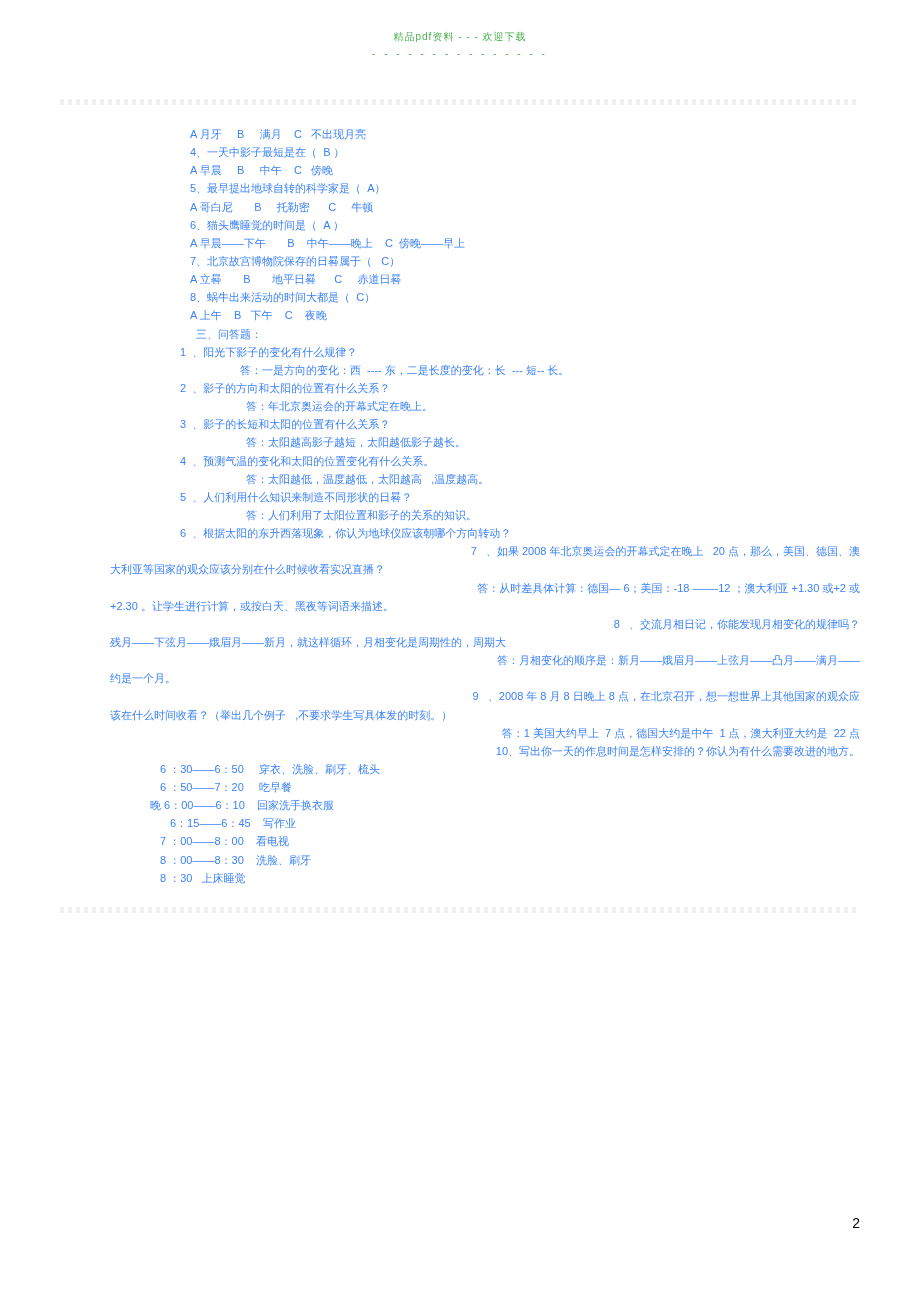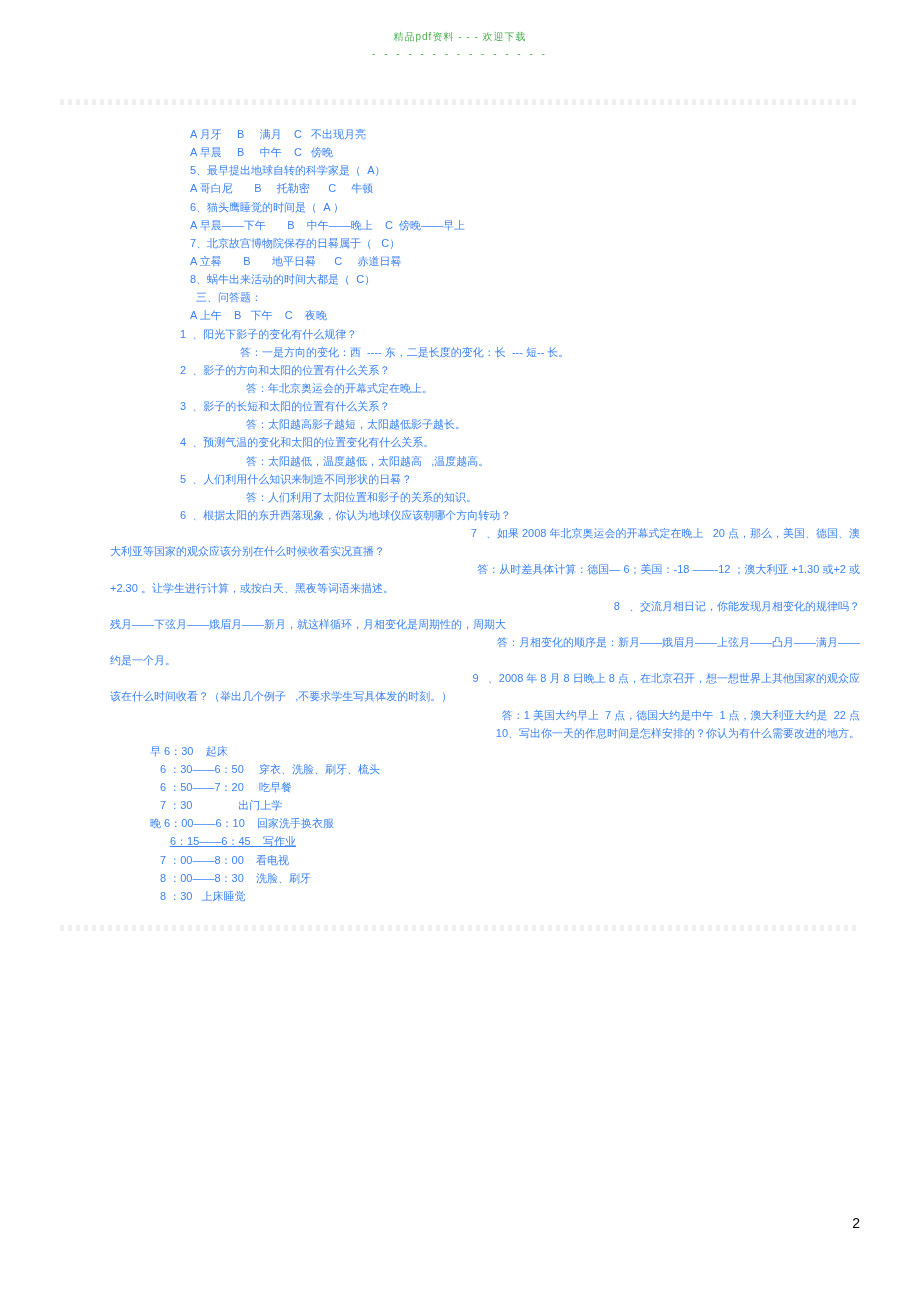--- a/index.html
+++ b/index.html
@@ -49,21 +49,21 @@
   .line {
     display: block;
     white-space: pre;
   }
   .indent1 { padding-left: 130px; }
   .indent-num { padding-left: 120px; }
   .indent-ans { padding-left: 180px; }
   .indent-para { padding-left: 90px; text-indent: 0; text-align: right; }
   .indent-sched0 { padding-left: 90px; }
   .indent-sched1 { padding-left: 100px; }
-  .indent-sched2 { padding-left: 110px; text-decoration: underline; }
+  .indent-sched2 { padding-left: 110px; }
   .indent-flush { padding-left: 50px; }
   .page-number {
     position: absolute;
     right: 60px;
     bottom: 72px;
     font-size: 14px;
     color: #000;
   }
 </style>
 </head>
@@ -71,30 +71,31 @@
 
 <div class="page">
 
   <div class="header-watermark">精品pdf资料 - - - 欢迎下载</div>
   <div class="header-dashes">- - - - - - - - - - - - - - -</div>
 
   <div class="wavy-separator"></div>
 
   <div class="body-content" id="body-content">
       <span class="line indent1">A 月牙     B     满月    C   不出现月亮</span>
+      <span class="line indent1">4、一天中影子最短是在（  B ）</span>
       <span class="line indent1">A 早晨     B     中午    C   傍晚</span>
       <span class="line indent1">5、最早提出地球自转的科学家是（  A）</span>
       <span class="line indent1">A 哥白尼       B     托勒密      C     牛顿</span>
       <span class="line indent1">6、猫头鹰睡觉的时间是（  A ）</span>
       <span class="line indent1">A 早晨——下午       B    中午——晚上    C  傍晚——早上</span>
       <span class="line indent1">7、北京故宫博物院保存的日晷属于（   C）</span>
       <span class="line indent1">A 立晷       B       地平日晷      C     赤道日晷</span>
       <span class="line indent1">8、蜗牛出来活动的时间大都是（  C）</span>
+      <span class="line indent1">A 上午    B   下午    C    夜晚</span>
       <span class="line indent1">  三、问答题：</span>
-      <span class="line indent1">A 上午    B   下午    C    夜晚</span>
       <span class="line indent-num">1  、阳光下影子的变化有什么规律？</span>
       <span class="line indent-ans">答：一是方向的变化：西  ---- 东，二是长度的变化：长  --- 短-- 长。</span>
       <span class="line indent-num">2  、影子的方向和太阳的位置有什么关系？</span>
       <span class="line indent-ans">  答：年北京奥运会的开幕式定在晚上。</span>
       <span class="line indent-num">3  、影子的长短和太阳的位置有什么关系？</span>
       <span class="line indent-ans">  答：太阳越高影子越短，太阳越低影子越长。</span>
       <span class="line indent-num">4  、预测气温的变化和太阳的位置变化有什么关系。</span>
       <span class="line indent-ans">  答：太阳越低，温度越低，太阳越高   ,温度越高。</span>
       <span class="line indent-num">5  、人们利用什么知识来制造不同形状的日晷？</span>
       <span class="line indent-ans">  答：人们利用了太阳位置和影子的关系的知识。</span>
@@ -104,24 +105,22 @@
       <span class="line indent-para">      答：从时差具体计算：德国— 6；美国：-18 ——-12 ；澳大利亚 +1.30 或+2 或</span>
       <span class="line indent-flush">+2.30 。让学生进行计算，或按白天、黑夜等词语来描述。</span>
       <span class="line indent-para">  8   、交流月相日记，你能发现月相变化的规律吗？</span>
       <span class="line indent-flush">残月——下弦月——娥眉月——新月，就这样循环，月相变化是周期性的，周期大</span>
       <span class="line indent-para">  答：月相变化的顺序是：新月——娥眉月——上弦月——凸月——满月——</span>
       <span class="line indent-flush">约是一个月。</span>
       <span class="line indent-para">  9   、2008 年 8 月 8 日晚上 8 点，在北京召开，想一想世界上其他国家的观众应</span>
       <span class="line indent-flush">该在什么时间收看？（举出几个例子   ,不要求学生写具体发的时刻。）</span>
       <span class="line indent-para">      答：1 美国大约早上  7 点，德国大约是中午  1 点，澳大利亚大约是  22 点</span>
       <span class="line indent-para">      10、写出你一天的作息时间是怎样安排的？你认为有什么需要改进的地方。</span>
-      <span class="line indent-sched0">早 6：30    起床</span>
       <span class="line indent-sched1">6 ：30——6：50     穿衣、洗脸、刷牙、梳头</span>
       <span class="line indent-sched1">6 ：50——7：20     吃早餐</span>
-      <span class="line indent-sched1">7 ：30               出门上学</span>
       <span class="line indent-sched0">晚 6：00——6：10    回家洗手换衣服</span>
       <span class="line indent-sched2">6：15——6：45    写作业</span>
       <span class="line indent-sched1">7 ：00——8：00    看电视</span>
       <span class="line indent-sched1">8 ：00——8：30    洗脸、刷牙</span>
       <span class="line indent-sched1">8 ：30   上床睡觉</span>
     </div>
 
   <div class="wavy-separator bottom"></div>
 
   <div class="page-number">2</div>

